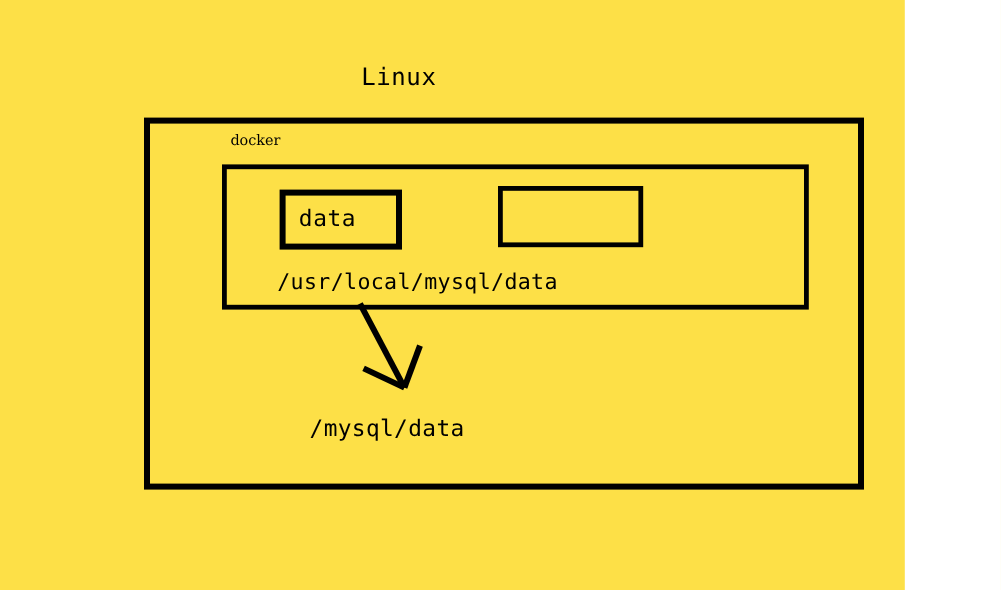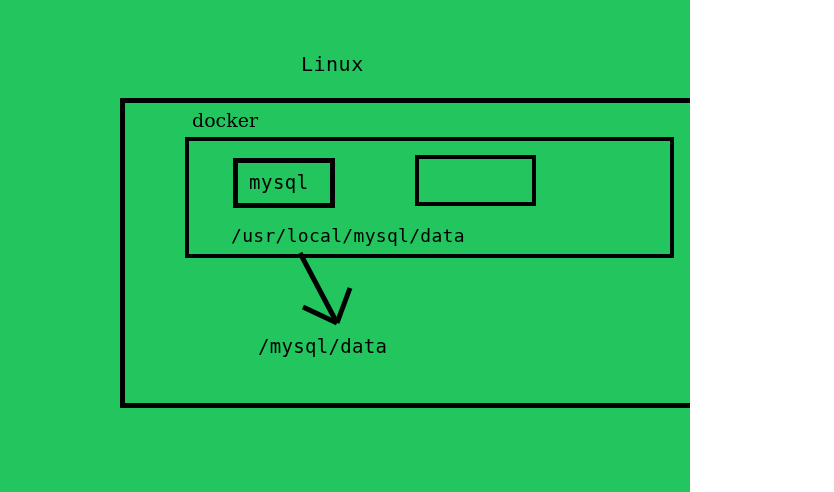--- a/index.html
+++ b/index.html
@@ -6,23 +6,23 @@
   html, body {
     margin: 0;
     padding: 0;
     background: #ffffff;
   }
   body {
     font-family: "DejaVu Serif", serif;
   }
   #canvas {
     position: relative;
-    width: 690px;
+    width: 754px;
     height: 492px;
-    background: #22c55e;
+    background: #fde047;
     overflow: hidden;
   }
 
   
   .box {
     position: absolute;
     box-sizing: border-box;
     border: 4px solid #000000;
     background: transparent;
   }
@@ -70,37 +70,37 @@
   }
   #linux-label {
     left: 301px;
     top: 54px;
     font-size: 20px;
     letter-spacing: 0.5px;
   }
   #docker-label {
     left: 192px;
     top: 111px;
-    font-size: 19px;
+    font-size: 12px;
   }
   #mysql-label {
     left: 249px;
     top: 173px;
     font-size: 19px;
     letter-spacing: 0.5px;
   }
   #container-path-label {
     left: 231px;
     top: 227px;
     font-size: 18px;
     letter-spacing: 0.3px;
   }
   #host-path-label {
     left: 258px;
-    top: 337px;
+    top: 348px;
     font-size: 19px;
     letter-spacing: 0.3px;
   }
 
   
   #mount-arrow {
     position: absolute;
     left: 280px;
     top: 240px;
     width: 100px;
@@ -115,21 +115,21 @@
 
   <div class="label mono" id="linux-label">Linux</div>
 
   <div class="box" id="host-box"></div>
 
   <div class="label serif" id="docker-label">docker</div>
 
   <div class="box" id="docker-box"></div>
 
   <div class="box" id="mysql-box"></div>
-  <div class="label mono" id="mysql-label">mysql</div>
+  <div class="label mono" id="mysql-label">data</div>
 
   <div class="box" id="empty-box"></div>
 
   <div class="label mono" id="container-path-label">/usr/local/mysql/data</div>
 
   <svg id="mount-arrow" viewBox="0 0 100 100">
     <line x1="20" y1="13" x2="57" y2="83" stroke="#000000" stroke-width="5" stroke-linecap="butt"></line>
     <line x1="57" y1="83" x2="70" y2="48" stroke="#000000" stroke-width="5" stroke-linecap="butt"></line>
     <line x1="57" y1="83" x2="23" y2="67" stroke="#000000" stroke-width="5" stroke-linecap="butt"></line>
   </svg>

